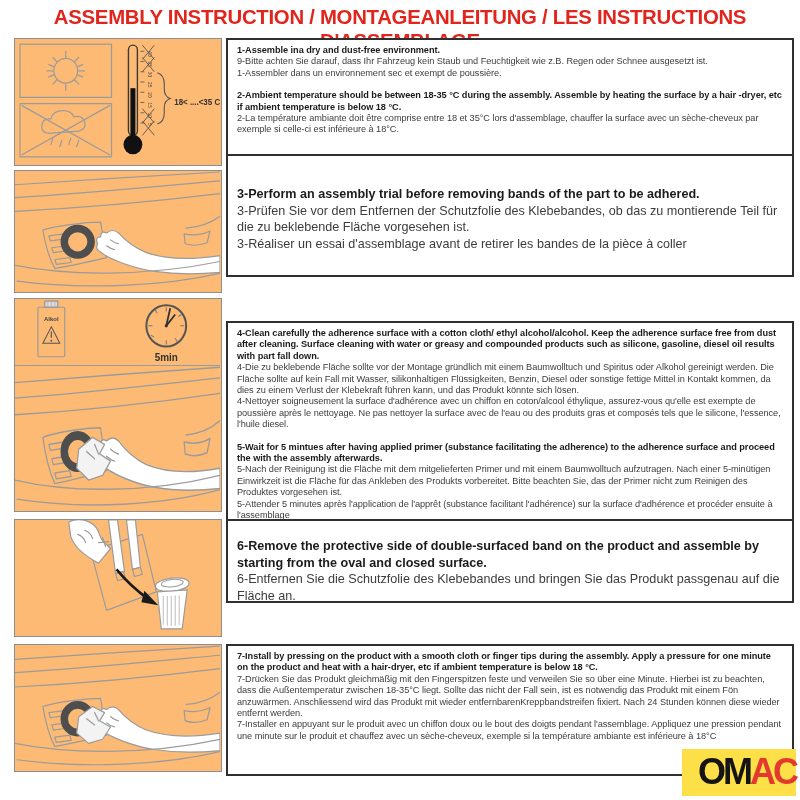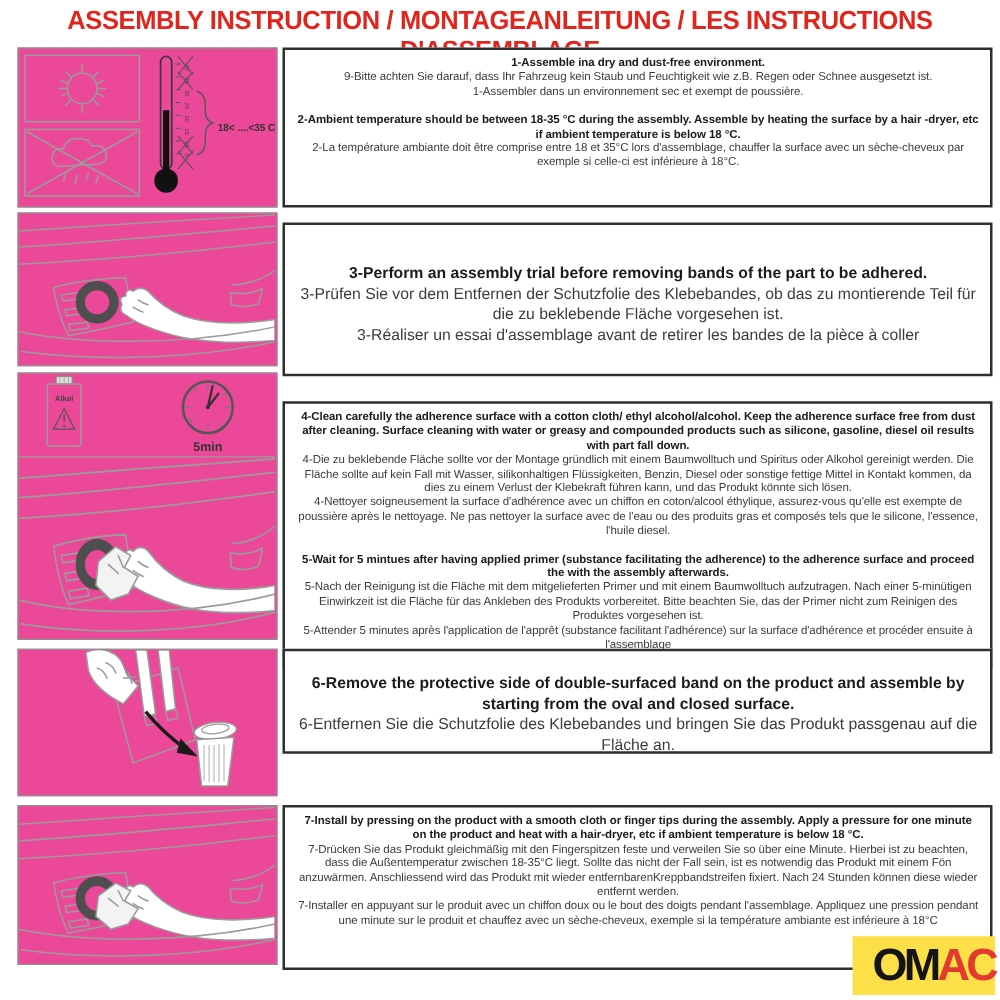--- a/index.html
+++ b/index.html
@@ -6,27 +6,27 @@
   .page {
     position:relative; width:800px; height:800px; background:#ffffff;
     font-family:"Liberation Sans", sans-serif; color:#2a2a2a; overflow:hidden;
   }
   .title {
     position:absolute; top:5px; left:0; width:100%; text-align:center;
     font-size:21px; font-weight:800; letter-spacing:-0.3px; color:#e1251d;
     transform:scaleX(0.97);
   }
   .figbox {
-    position:absolute; left:14px; width:208px; background:#ec4899;
+    position:absolute; left:14px; width:208px; background:#fdba74;
     border:1.5px solid #8e8e8e; box-sizing:border-box; overflow:hidden;
   }
   .textbox {
     position:absolute; left:226px; width:568px; background:#fff;
     border:2px solid #2f2f2f; box-sizing:border-box;
-    padding:5px 8px 4px 9px; overflow:hidden;text-align:center;
+    padding:5px 8px 4px 9px; overflow:hidden;
   }
   p { margin:0; }
   .b { font-weight:bold; color:#1b1b1b; }
   .r { font-weight:normal; color:#3c3c3c; }
   .small-text { font-size:9.2px; line-height:1.24; letter-spacing:-0.05px; }
   .large-text { font-size:12.6px; line-height:1.33; }
   .gap { height:11px; }
   .pad-lg { padding-top:30px; }
   .pad-md { padding-top:17px; }
   .fig-top { display:block; border-bottom:1px solid #9b9b9b; }
@@ -126,21 +126,21 @@
     <div class="gap"></div>
     <p class="b">2-Ambient temperature should be between 18-35 °C  during the assembly. Assemble by heating the surface by a hair -dryer, etc if ambient temperature is below 18 °C.</p>
     <p class="r">2-La température ambiante doit être comprise entre 18 et 35°C lors d'assemblage, chauffer la surface avec un sèche-cheveux par exemple si celle-ci est inférieure à 18°C.</p>
   </div>
 
   <div class="figbox" style="top:170px;height:123px;">
     <svg viewBox="0 0 206 122" width="205" height="120" preserveAspectRatio="none">
       <use href="#bumper-art"></use>
     </svg>
   </div>
-  <div class="textbox large-text pad-lg" style="top:178px;height:123px;">
+  <div class="textbox large-text pad-lg" style="top:154px;height:123px;">
     <p class="b">3-Perform an assembly trial before removing bands of the part to be adhered.</p>
     <p class="r">3-Prüfen Sie vor dem Entfernen der Schutzfolie des Klebebandes, ob das zu montierende Teil für die zu beklebende Fläche vorgesehen ist.</p>
     <p class="r">3-Réaliser un essai d'assemblage avant de retirer les bandes de la pièce à coller</p>
   </div>
 
   <div class="figbox" style="top:298px;height:214px;">
     <svg class="fig-top" viewBox="0 0 206 64" width="205" height="66" preserveAspectRatio="none">
       <g>
         <rect x="30" y="2" width="13" height="6" fill="#ddd" stroke="#888" stroke-width="1"></rect>
         <path d="M33 2 v6 M36.5 2 v6 M40 2 v6" stroke="#aaa" stroke-width="0.7"></path>

